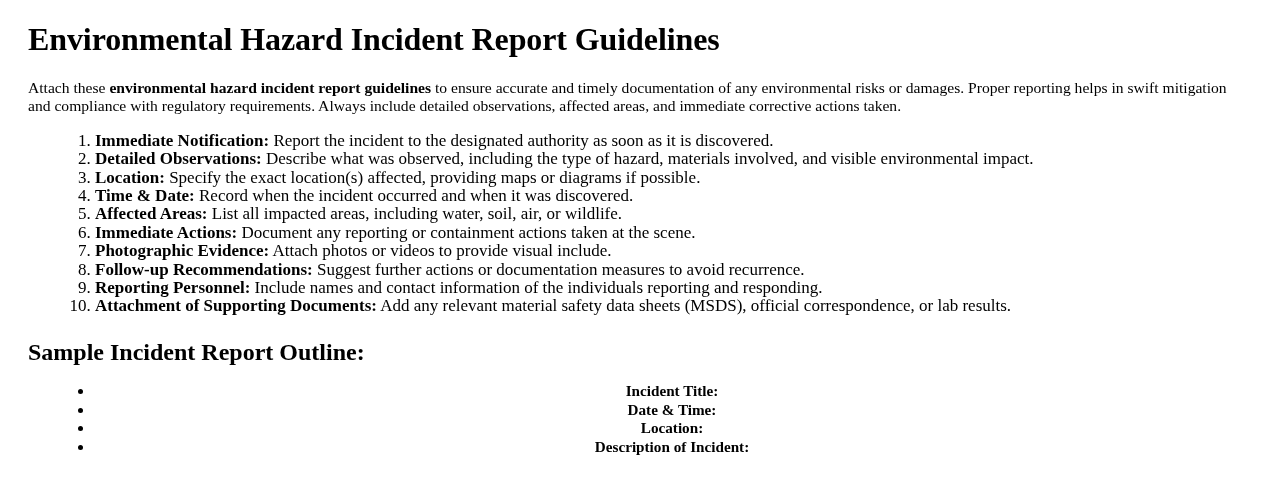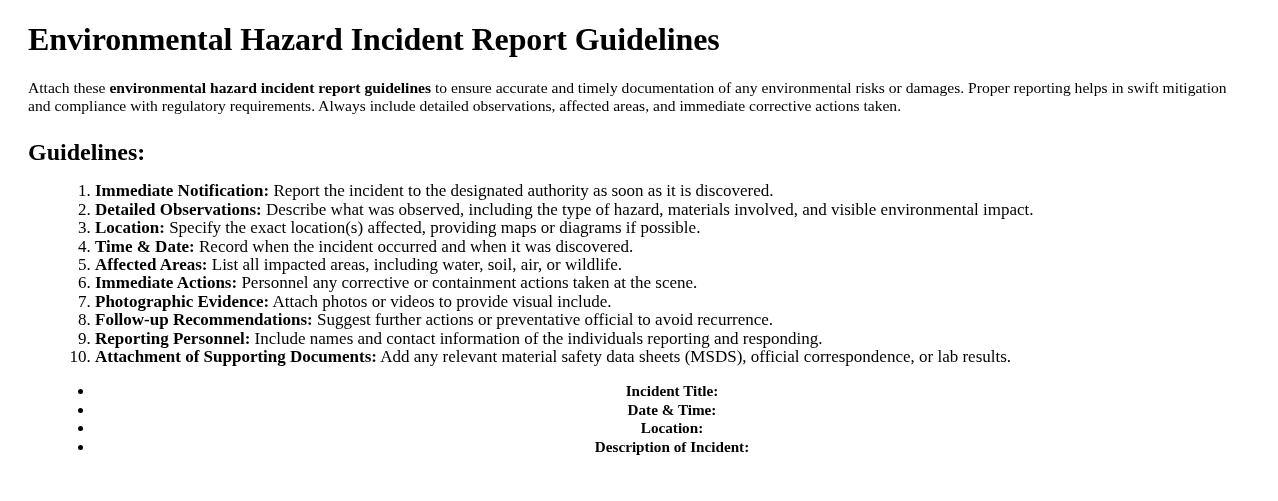--- a/index.html
+++ b/index.html
@@ -70,35 +70,35 @@
 </style>
 </head>
 <body>
 
 <div class="page">
 
   <h1 class="doc-title">Environmental Hazard Incident Report Guidelines</h1>
 
   <p class="intro"><span>Attach these </span><b>environmental hazard incident report guidelines</b><span> to ensure accurate and timely documentation of any environmental risks or damages. Proper reporting helps in swift mitigation and compliance with regulatory requirements. Always include detailed observations, affected areas, and immediate corrective actions taken.</span></p>
 
-  <h2 class="section-heading">Guidelines:</h2>
 
   <ol class="guideline-list">
     <li><b class="lead">Immediate Notification:</b><span class="rest"> Report the incident to the designated authority as soon as it is discovered.</span></li>
     <li><b class="lead">Detailed Observations:</b><span class="rest"> Describe what was observed, including the type of hazard, materials involved, and visible environmental impact.</span></li>
     <li><b class="lead">Location:</b><span class="rest"> Specify the exact location(s) affected, providing maps or diagrams if possible.</span></li>
     <li><b class="lead">Time &amp; Date:</b><span class="rest"> Record when the incident occurred and when it was discovered.</span></li>
     <li><b class="lead">Affected Areas:</b><span class="rest"> List all impacted areas, including water, soil, air, or wildlife.</span></li>
-    <li><b class="lead">Immediate Actions:</b><span class="rest"> Personnel any corrective or containment actions taken at the scene.</span></li>
+    <li><b class="lead">Immediate Actions:</b><span class="rest"> Document any reporting or containment actions taken at the scene.</span></li>
     <li><b class="lead">Photographic Evidence:</b><span class="rest"> Attach photos or videos to provide visual include.</span></li>
-    <li><b class="lead">Follow-up Recommendations:</b><span class="rest"> Suggest further actions or preventative official to avoid recurrence.</span></li>
+    <li><b class="lead">Follow-up Recommendations:</b><span class="rest"> Suggest further actions or documentation measures to avoid recurrence.</span></li>
     <li><b class="lead">Reporting Personnel:</b><span class="rest"> Include names and contact information of the individuals reporting and responding.</span></li>
     <li><b class="lead">Attachment of Supporting Documents:</b><span class="rest"> Add any relevant material safety data sheets (MSDS), official correspondence, or lab results.</span></li>
   </ol>
 
+  <h2 class="section-heading">Sample Incident Report Outline:</h2>
 
   <ul class="outline-list">
     <li>Incident Title:</li>
     <li>Date &amp; Time:</li>
     <li>Location:</li>
     <li>Description of Incident:</li>
   </ul>
 
 </div>
 

